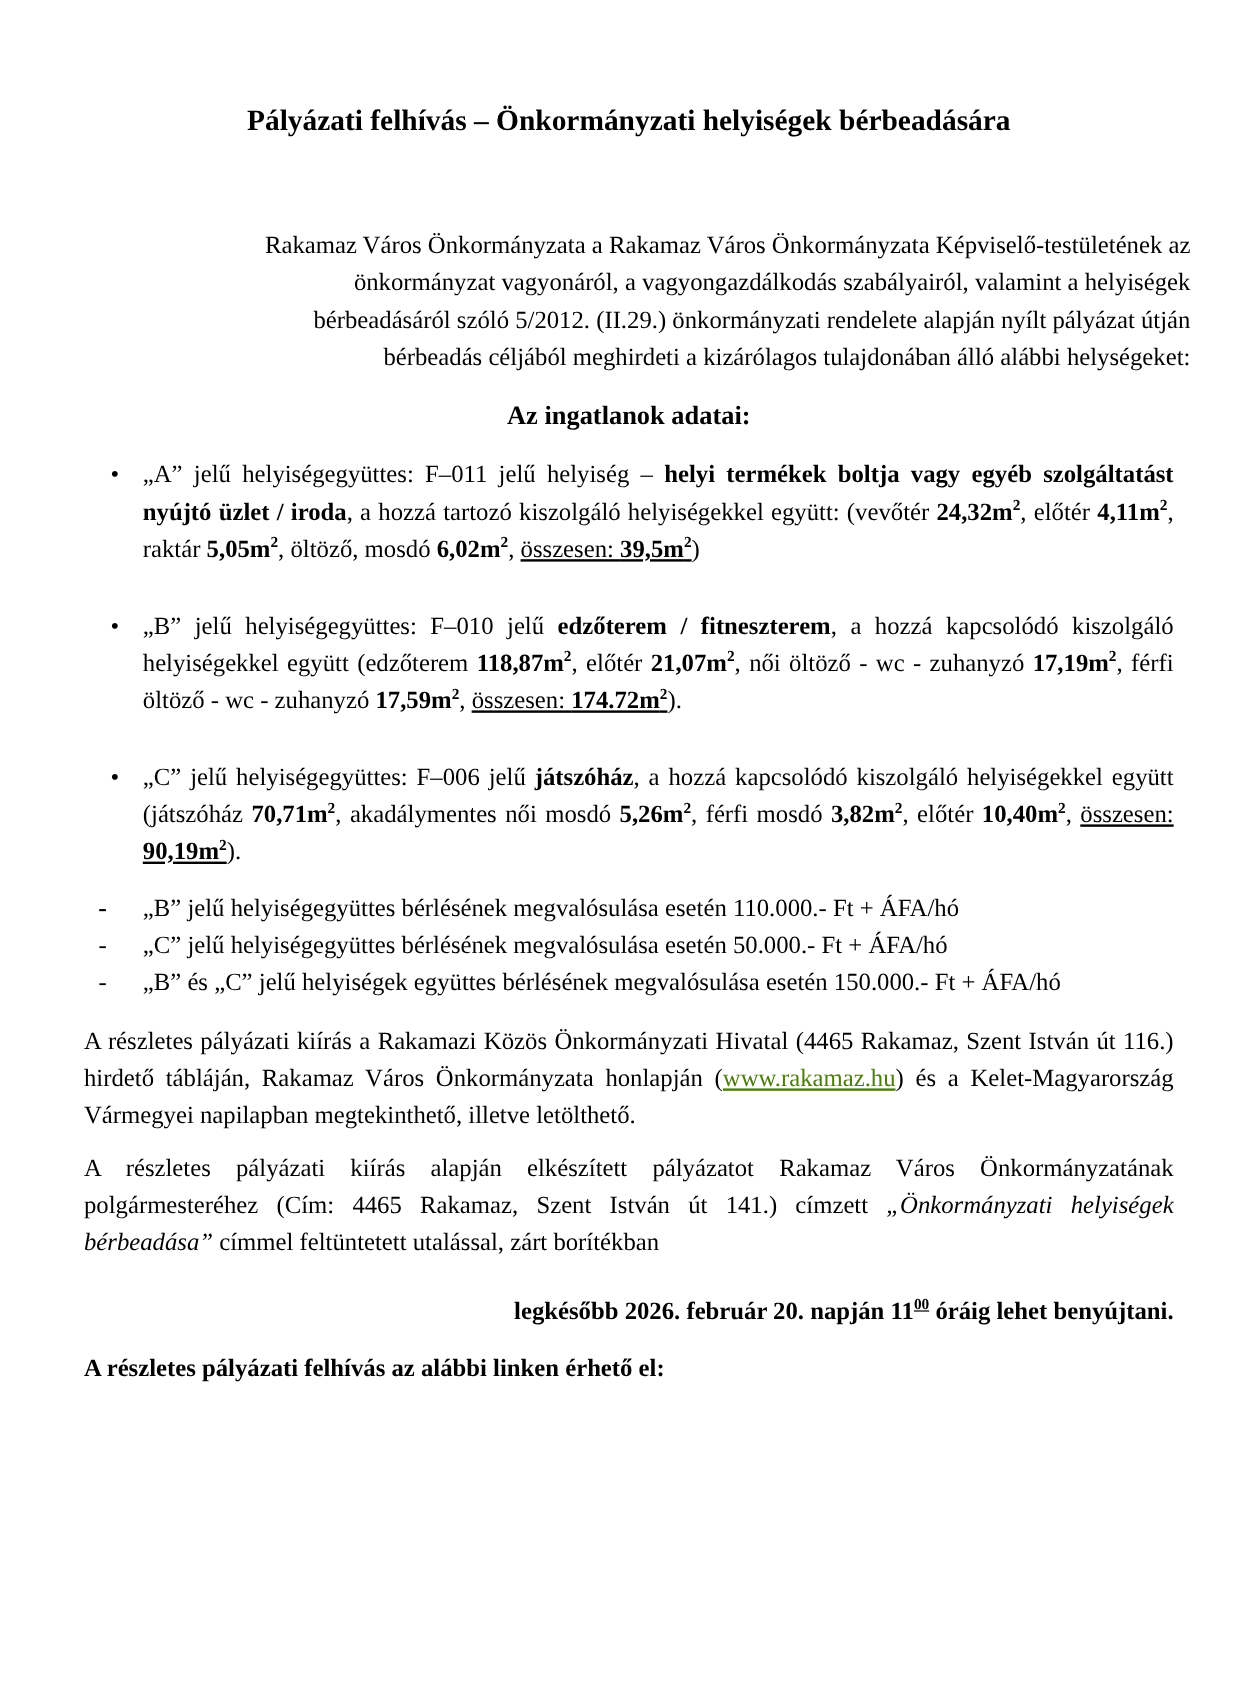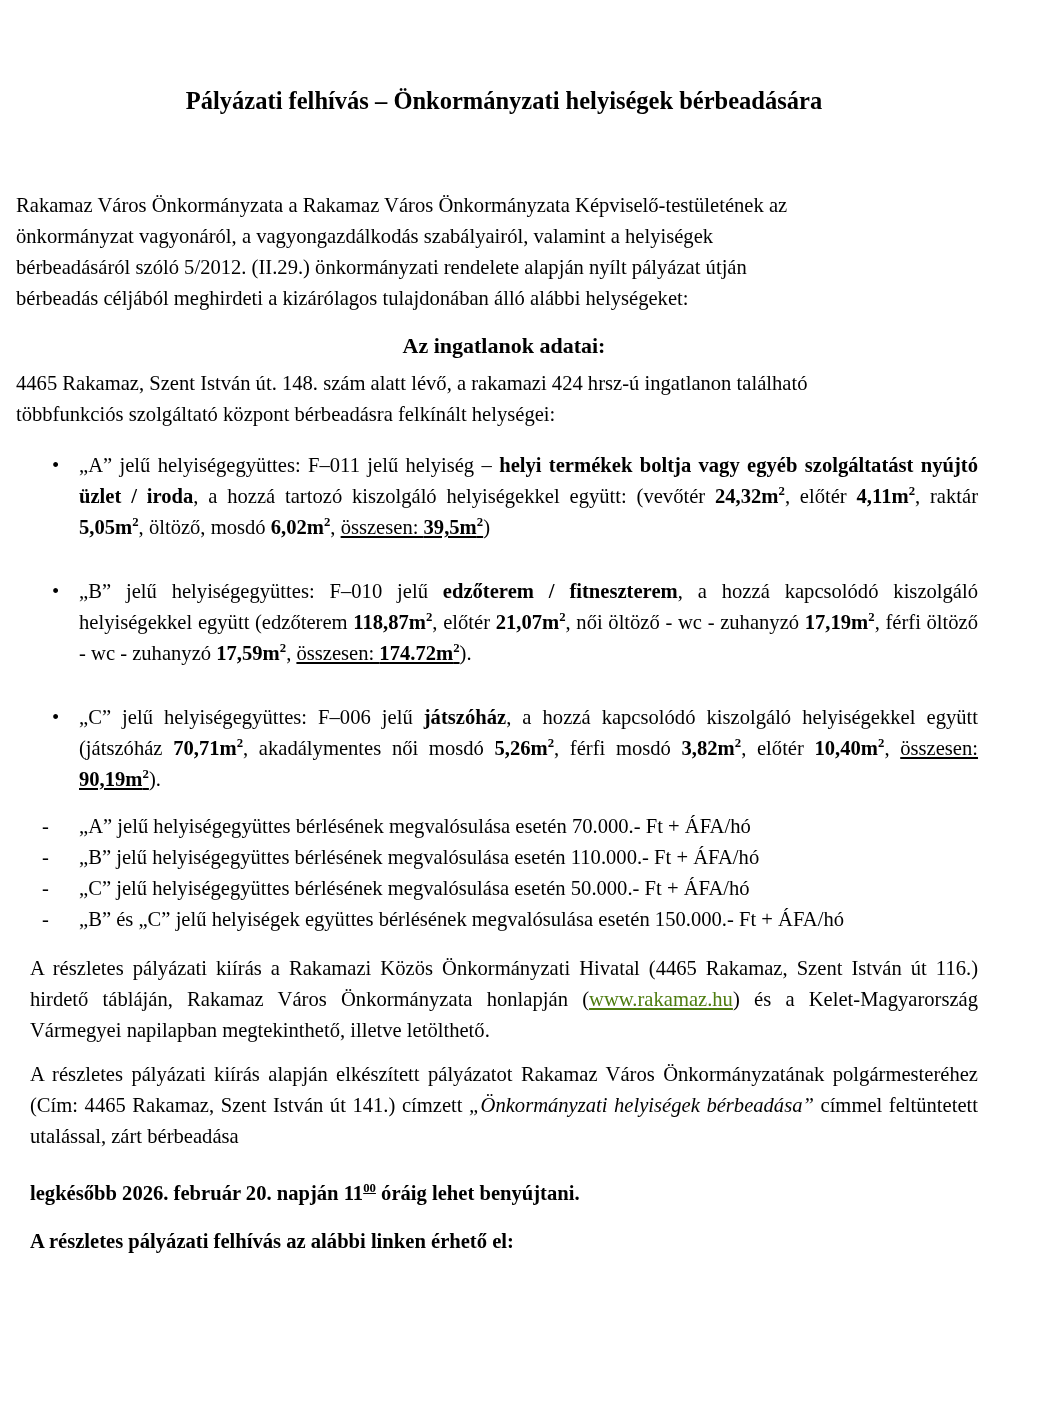--- a/index.html
+++ b/index.html
@@ -6,30 +6,30 @@
   body{
     width:1045px;height:1404px;
     background:#ffffff;
     overflow:hidden;
     font-family:"Liberation Serif","DejaVu Serif",serif;
     color:#000000;
   }
   .page{
     box-sizing:border-box;
     width:1045px;height:1404px;
-    padding:84px 67px 0 30px;
+    padding:84px 67px 0 70px;
     overflow:hidden;
   }
   .page-title{
     font-size:24.5px;font-weight:700;
     text-align:center;line-height:33px;
     margin:0;
   }
   p,.line{font-size:20.6px;line-height:31px;margin:0;}
-  .center{text-align:left;}
+  .center{text-align:right;}
   .wide{margin-left:-14px;margin-right:-14px;}
   .just{text-align:justify;}
   .heading{font-size:22px;line-height:31px;font-weight:700;text-align:center;margin:0;}
 
   .intro{margin-top:73px;}
   .h-props{margin-top:16px;}
   .p-location{margin-top:7px;}
   .bullet-list{margin-top:20px;}
   .bullet-item{position:relative;padding-left:49px;font-size:20.6px;line-height:31px;text-align:justify;}
   .bullet-item + .bullet-item{margin-top:33px;}
@@ -55,59 +55,57 @@
 <body>
 
 <div class="page">
 
   <h1 class="page-title">Pályázati felhívás – Önkormányzati helyiségek bérbeadására</h1>
 
   <p class="intro center wide"><span>Rakamaz Város Önkormányzata a Rakamaz Város Önkormányzata Képviselő-testületének az</span><br><span>önkormányzat vagyonáról, a vagyongazdálkodás szabályairól, valamint a helyiségek</span><br><span>bérbeadásáról szóló 5/2012. (II.29.) önkormányzati rendelete alapján nyílt pályázat útján</span><br><span>bérbeadás céljából meghirdeti a kizárólagos tulajdonában álló alábbi helységeket:</span></p>
 
   <p class="heading h-props">Az ingatlanok adatai:</p>
 
-  <p class="p-location center wide"><span>4465 Rakamaz, Szent István út. 148. szám alatt lévő, a rakamazi 424 hrsz-ú ingatlanon található</span><br><span>többfunkciós szolgáltató központ bérbeadásra felkínált helységei:</span></p>
 
   <div class="bullet-list">
     <div class="bullet-item">
       <span class="bullet-marker">•</span>
       <span><span>„A” jelű helyiségegyüttes: F–011 jelű helyiség – </span><span class="b">helyi termékek boltja vagy egyéb szolgáltatást nyújtó üzlet / iroda</span><span>, a hozzá tartozó kiszolgáló helyiségekkel együtt: (vevőtér </span><span class="b">24,32m</span><span class="b sup">2</span><span>, előtér </span><span class="b">4,11m</span><span class="b sup">2</span><span>, raktár </span><span class="b">5,05m</span><span class="b sup">2</span><span>, öltöző, mosdó </span><span class="b">6,02m</span><span class="b sup">2</span><span>, </span><span class="u"><span>összesen: </span><span class="b">39,5m</span><span class="b sup">2</span></span><span>)</span></span>
     </div>
     <div class="bullet-item">
       <span class="bullet-marker">•</span>
       <span><span>„B” jelű helyiségegyüttes: F–010 jelű </span><span class="b">edzőterem / fitneszterem</span><span>, a hozzá kapcsolódó kiszolgáló helyiségekkel együtt (edzőterem </span><span class="b">118,87m</span><span class="b sup">2</span><span>, előtér </span><span class="b">21,07m</span><span class="b sup">2</span><span>, női öltöző - wc - zuhanyzó </span><span class="b">17,19m</span><span class="b sup">2</span><span>, férfi öltöző - wc - zuhanyzó </span><span class="b">17,59m</span><span class="b sup">2</span><span>, </span><span class="u"><span>összesen: </span><span class="b">174.72m</span><span class="b sup">2</span></span><span>).</span></span>
     </div>
     <div class="bullet-item">
       <span class="bullet-marker">•</span>
       <span><span>„C” jelű helyiségegyüttes: F–006 jelű </span><span class="b">játszóház</span><span>, a hozzá kapcsolódó kiszolgáló helyiségekkel együtt (játszóház </span><span class="b">70,71m</span><span class="b sup">2</span><span>, akadálymentes női mosdó </span><span class="b">5,26m</span><span class="b sup">2</span><span>, férfi mosdó </span><span class="b">3,82m</span><span class="b sup">2</span><span>, előtér </span><span class="b">10,40m</span><span class="b sup">2</span><span>, </span><span class="u"><span>összesen: </span><span class="b">90,19m</span><span class="b sup">2</span></span><span>).</span></span>
     </div>
   </div>
 
 
   <div class="dash-list">
     <div class="dash-item">
       <span class="dash-marker">-</span>
-      <span>„A” jelű helyiségegyüttes bérlésének megvalósulása esetén 70.000.- Ft + ÁFA/hó</span>
     </div>
     <div class="dash-item">
       <span class="dash-marker">-</span>
       <span>„B” jelű helyiségegyüttes bérlésének megvalósulása esetén 110.000.- Ft + ÁFA/hó</span>
     </div>
     <div class="dash-item">
       <span class="dash-marker">-</span>
       <span>„C” jelű helyiségegyüttes bérlésének megvalósulása esetén 50.000.- Ft + ÁFA/hó</span>
     </div>
     <div class="dash-item">
       <span class="dash-marker">-</span>
       <span>„B” és „C” jelű helyiségek együttes bérlésének megvalósulása esetén 150.000.- Ft + ÁFA/hó</span>
     </div>
   </div>
 
   <p class="p-pub just"><span>A részletes pályázati kiírás a Rakamazi Közös Önkormányzati Hivatal (4465 Rakamaz, Szent István út 116.) hirdető tábláján, Rakamaz Város Önkormányzata honlapján (</span><span class="link">www.rakamaz.hu</span><span>) és a Kelet-Magyarország Vármegyei napilapban megtekinthető, illetve letölthető.</span></p>
 
-  <p class="p-sub just"><span>A részletes pályázati kiírás alapján elkészített pályázatot Rakamaz Város Önkormányzatának polgármesteréhez (Cím: 4465 Rakamaz, Szent István út 141.) címzett </span><span class="i">„Önkormányzati helyiségek bérbeadása”</span><span> címmel feltüntetett utalással, zárt bérbeadása</span></p>
+  <p class="p-sub just"><span>A részletes pályázati kiírás alapján elkészített pályázatot Rakamaz Város Önkormányzatának polgármesteréhez (Cím: 4465 Rakamaz, Szent István út 141.) címzett </span><span class="i">„Önkormányzati helyiségek bérbeadása”</span><span> címmel feltüntetett utalással, zárt borítékban</span></p>
 
   <p class="deadline center"><span class="b">legkésőbb 2026. február 20. napján 11</span><span class="b sup u">00</span><span class="b"> óráig lehet benyújtani.</span></p>
 
 
   <p class="closing"><span class="b">A részletes pályázati felhívás az alábbi linken érhető el:</span></p>
 
 </div>
 
 </body></html>

